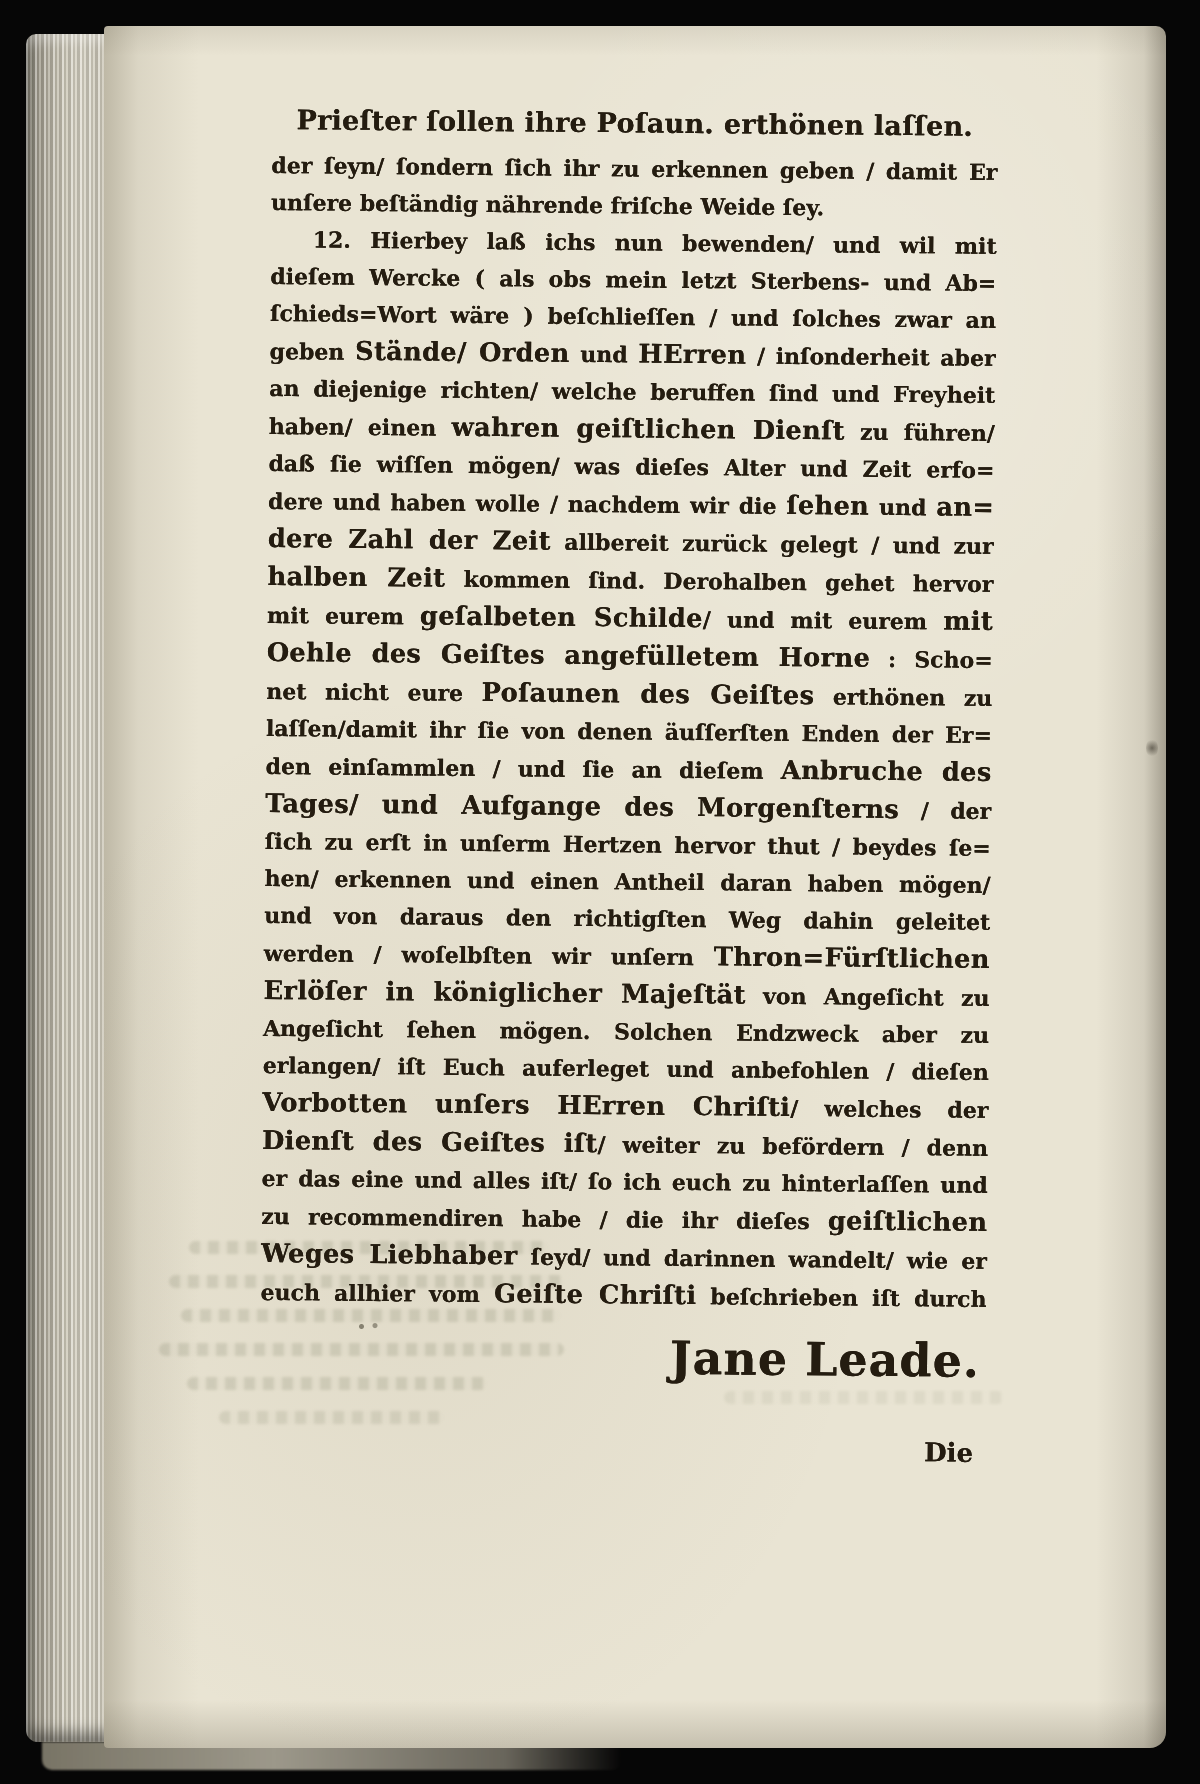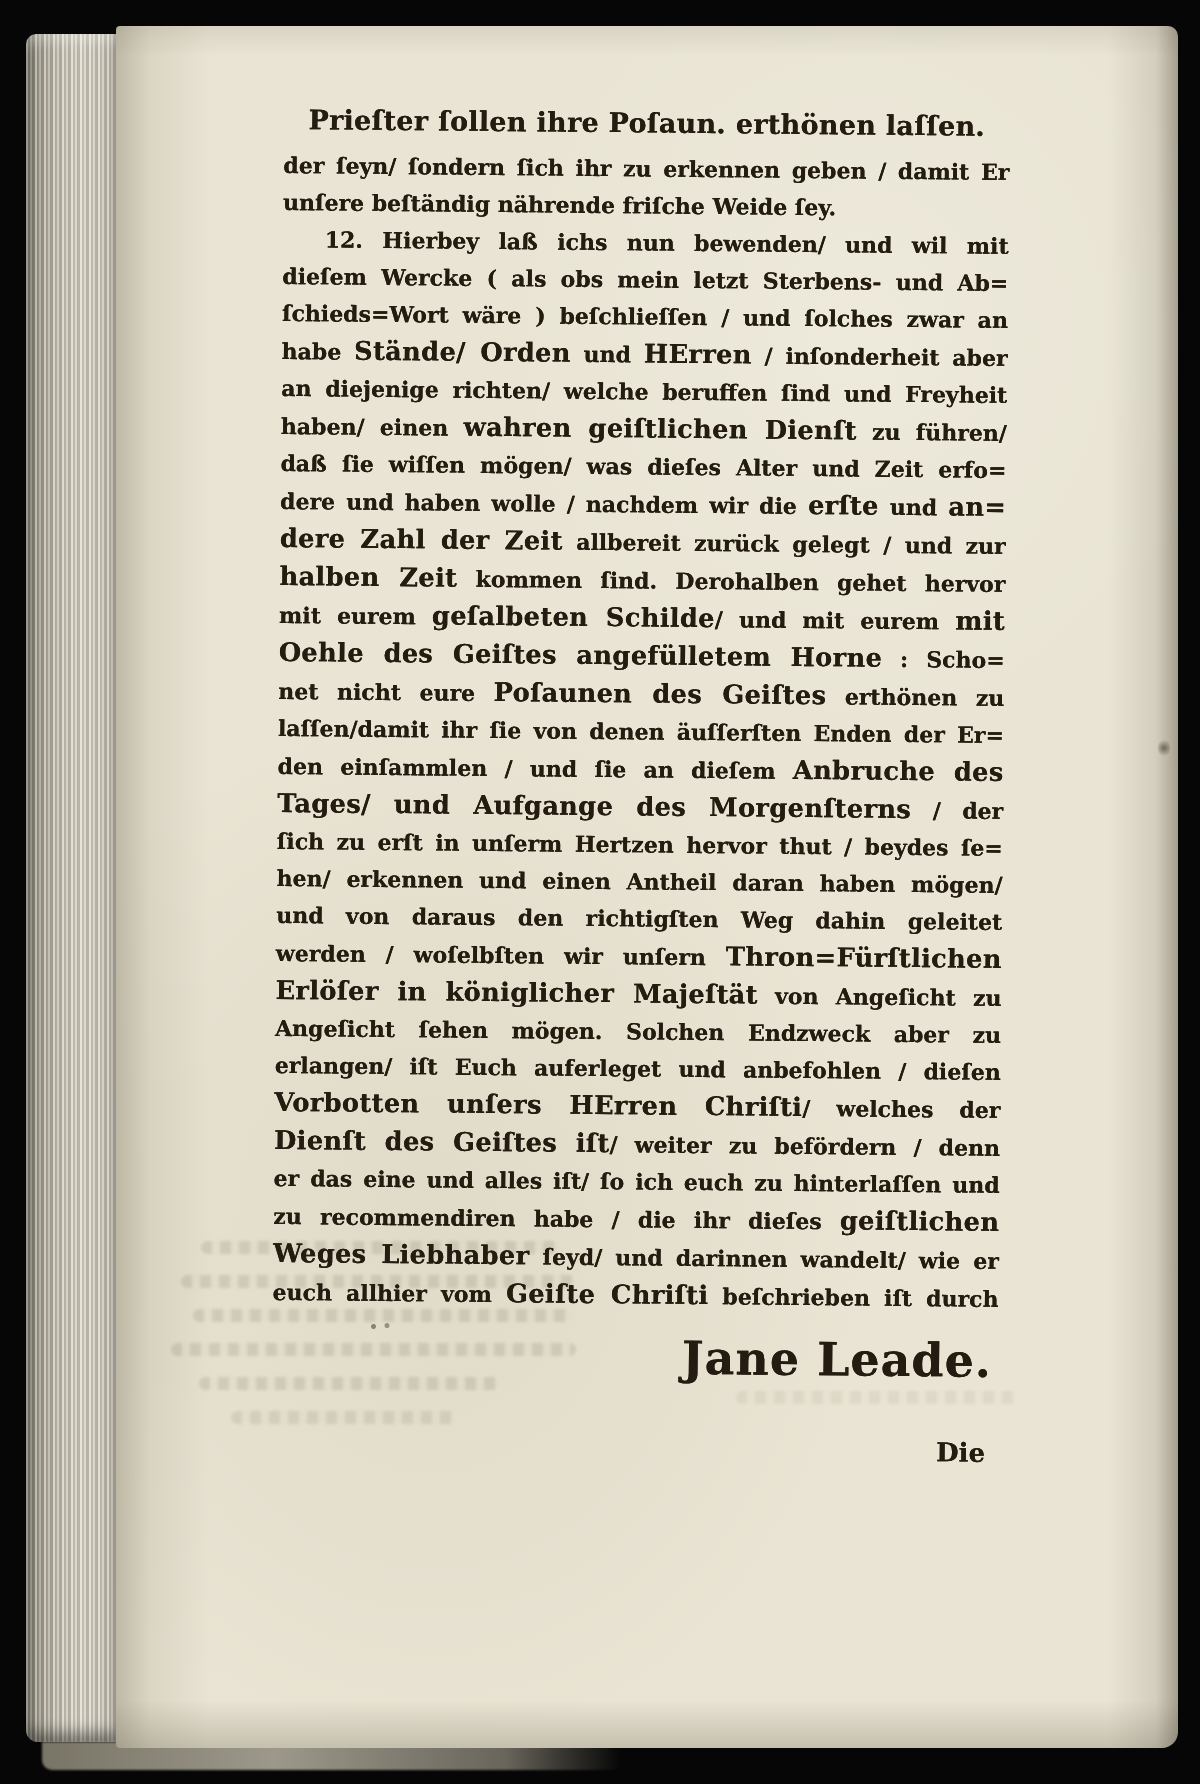--- a/index.html
+++ b/index.html
@@ -28,21 +28,21 @@
   
   .bottom-edges {
     position:absolute; left:42px; top:1742px; width:580px; height:28px;
     background:linear-gradient(90deg,#8d8877,#b7b2a2 40%,#7a766a 80%,rgba(0,0,0,0));
     border-radius:0 0 10px 10px;
     filter:blur(1px); opacity:.85;
   }
 
   
   .page {
-    position:absolute; left:116px; top:26px; width:1062px; height:1722px;
+    position:absolute; left:104px; top:26px; width:1062px; height:1722px;
     background:
       radial-gradient(50% 35% at 70% 18%, rgba(255,255,255,0.20), rgba(255,255,255,0) 70%),
       radial-gradient(60% 45% at 30% 70%, rgba(120,105,70,0.08), rgba(120,105,70,0) 70%),
       linear-gradient(90deg, rgba(92,84,62,0.30) 0px, rgba(92,84,62,0.10) 34px, rgba(92,84,62,0) 95px),
       linear-gradient(270deg, rgba(52,45,32,0.38) 0px, rgba(52,45,32,0.12) 22px, rgba(52,45,32,0) 70px),
       linear-gradient(0deg, rgba(70,62,44,0.22) 0px, rgba(70,62,44,0) 48px),
       linear-gradient(180deg, rgba(70,62,44,0.10) 0px, rgba(70,62,44,0) 30px),
       #e9e4d3;
     border-radius:4px 10px 16px 4px;
   }
@@ -122,25 +122,25 @@
     <div class="speck speck-b"></div>
 
     <div class="textblock">
       <div class="pageheader">Prieſter ſollen ihre Poſaun. erthönen laſſen.</div>
       <div class="lines">
           <div class="line"><span>der ſeyn/ ſondern ſich ihr zu erkennen geben / damit Er</span></div>
           <div class="line short"><span>unſere beſtändig nährende friſche Weide ſey.</span></div>
           <div class="line indent"><span>12. Hierbey laß ichs nun bewenden/ und wil mit</span></div>
           <div class="line"><span>dieſem Wercke ( als obs mein letzt Sterbens- und Ab=</span></div>
           <div class="line"><span>ſchieds=Wort wäre ) beſchlieſſen / und ſolches zwar an</span></div>
-          <div class="line"><span>habe </span><span class="emph">Stände/ Orden</span><span> und </span><span class="emph">HErren</span><span> / inſonderheit aber</span></div>
+          <div class="line"><span>geben </span><span class="emph">Stände/ Orden</span><span> und </span><span class="emph">HErren</span><span> / inſonderheit aber</span></div>
           <div class="line"><span>an diejenige richten/ welche beruffen ſind und Freyheit</span></div>
           <div class="line"><span>haben/ einen </span><span class="emph">wahren geiſtlichen Dienſt</span><span> zu führen/</span></div>
           <div class="line"><span>daß ſie wiſſen mögen/ was dieſes Alter und Zeit erfo=</span></div>
-          <div class="line"><span>dere und haben wolle / nachdem wir die </span><span class="emph">erſte</span><span> und </span><span class="emph">an=</span></div>
+          <div class="line"><span>dere und haben wolle / nachdem wir die </span><span class="emph">ſehen</span><span> und </span><span class="emph">an=</span></div>
           <div class="line"><span class="emph">dere Zahl der Zeit</span><span> allbereit zurück gelegt / und zur</span></div>
           <div class="line"><span class="emph">halben Zeit</span><span> kommen ſind. Derohalben gehet hervor</span></div>
           <div class="line"><span>mit eurem </span><span class="emph">geſalbeten Schilde</span><span>/ und mit eurem </span><span class="emph">mit</span></div>
           <div class="line"><span class="emph">Oehle des Geiſtes angefülletem Horne</span><span> : Scho=</span></div>
           <div class="line"><span>net nicht eure </span><span class="emph">Poſaunen des Geiſtes</span><span> erthönen zu</span></div>
           <div class="line"><span>laſſen/damit ihr ſie von denen äuſſerſten Enden der Er=</span></div>
           <div class="line"><span>den einſammlen / und ſie an dieſem </span><span class="emph">Anbruche des</span></div>
           <div class="line"><span class="emph">Tages/ und Aufgange des Morgenſterns</span><span> / der</span></div>
           <div class="line"><span>ſich zu erſt in unſerm Hertzen hervor thut / beydes ſe=</span></div>
           <div class="line"><span>hen/ erkennen und einen Antheil daran haben mögen/</span></div>

